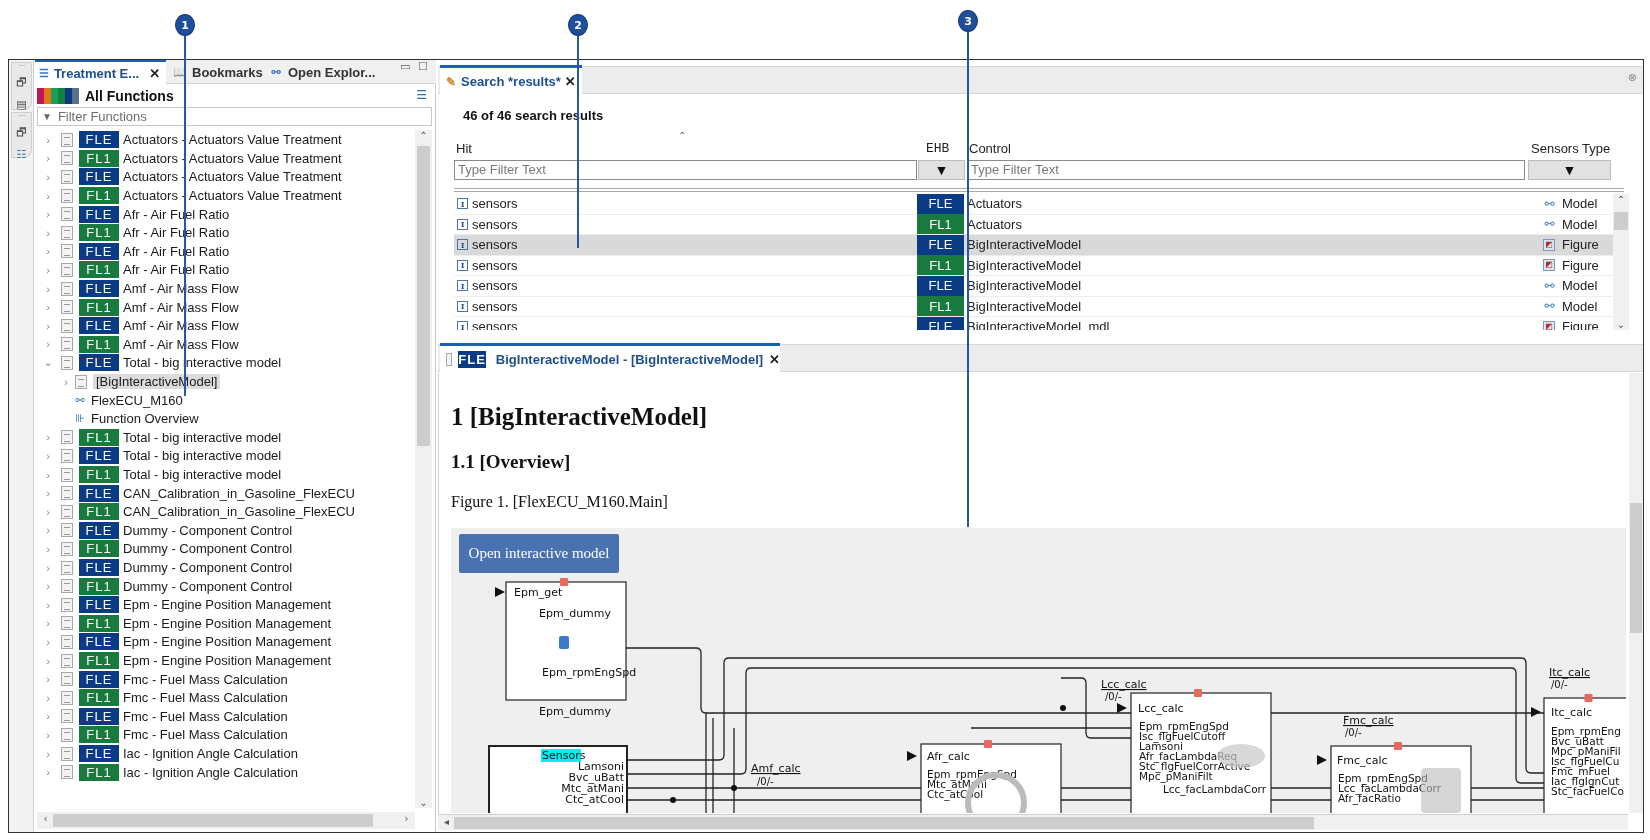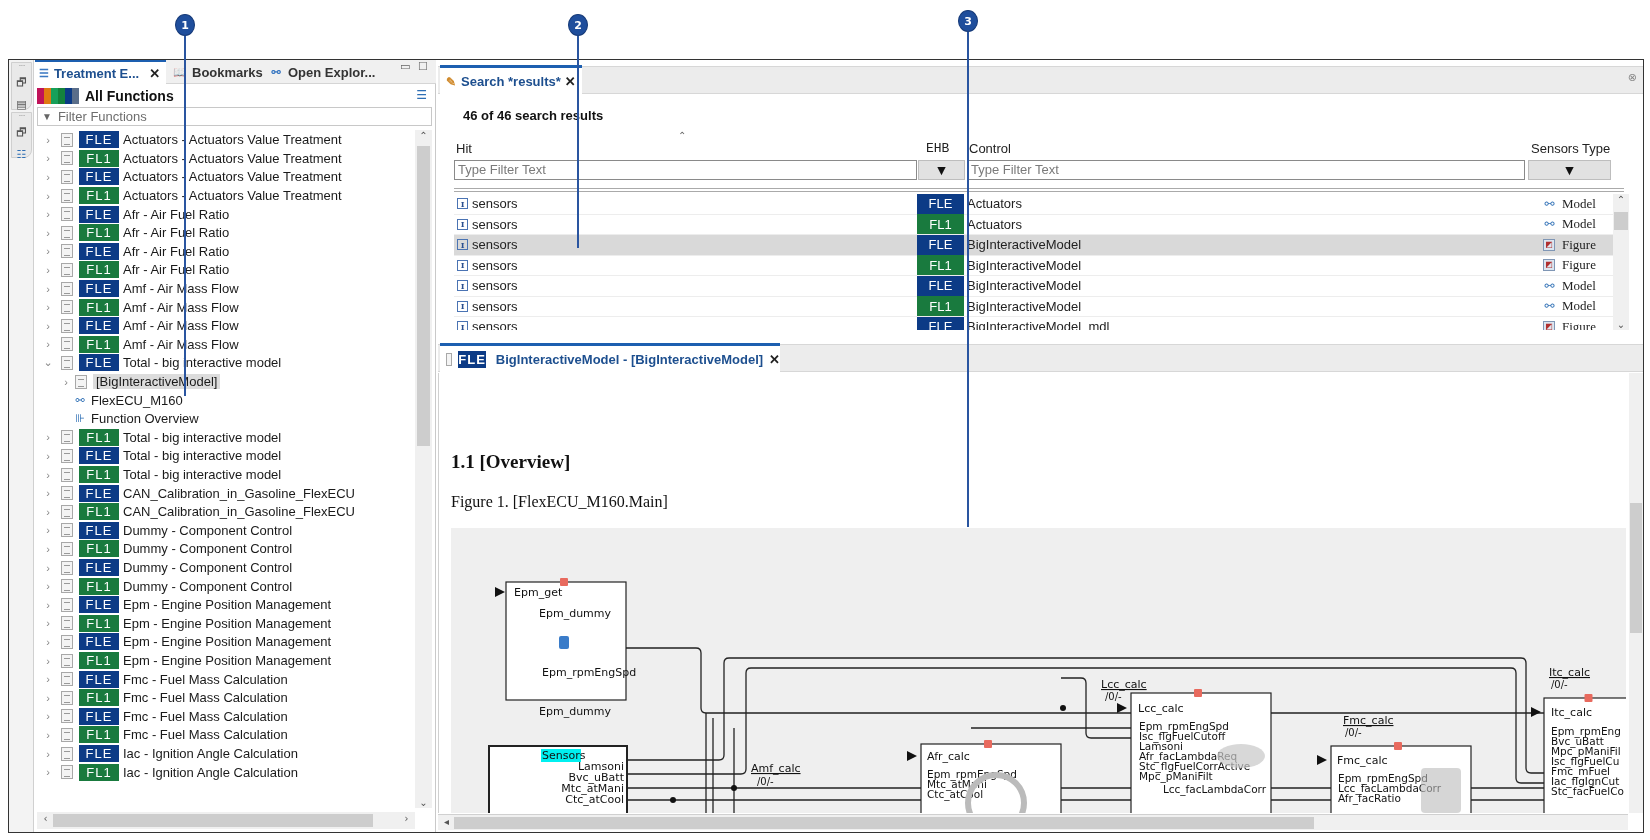--- a/index.html
+++ b/index.html
@@ -74,21 +74,21 @@
   .rrow { position: absolute; left: 0; width: 1170px; height: 20.5px; border-bottom: 1px solid #ededed; display: flex; align-items: center; font-family: "Liberation Sans", sans-serif; font-size: 13px; color: #222; }
   .rrow.selected { background: #d9d9d9; }
   .rrow .hitic { position: absolute; left: 3px; width: 11px; height: 11px; border: 1px solid #4a73b3; font-size: 8px; color: #2a4f8f; display: flex; align-items: center; justify-content: center; font-family: "DejaVu Serif", serif; font-weight: bold; }
   .rrow .hit { position: absolute; left: 18px; }
   .rrow .ehb { position: absolute; left: 463px; width: 47px; height: 20px; color: #fff; display: flex; align-items: center; justify-content: center; }
   .rrow .ehb.FLE { background: #0c3b86; }
   .rrow .ehb.FL1 { background: #197a3e; }
   .rrow .ctx { position: absolute; left: 513px; }
   .rrow .ctic { position: absolute; left: 1089px; width: 13px; font-size: 12px; color: #2e6fb5; text-align: center; }
   .rrow .ctic.fig { color: #b03030; background: #dde6f0; border: 1px solid #7f96b5; height: 12px; width: 12px; font-size: 8px; line-height: 10px; }
-  .rrow .ct { position: absolute; left: 1108px; font-family: Liberation Serif, serif; }
+  .rrow .ct { position: absolute; left: 1108px; }
 
   .rscroll-v { position: absolute; left: 1175px; top: 134px; width: 16px; height: 136px; background: #f0f0f0; }
   .rscroll-v .thumb { position: absolute; left: 1px; top: 18px; width: 14px; height: 18px; background: #cdcdcd; }
 
   
   .dtabs { position: absolute; left: 0; top: 284px; width: 1205px; height: 28px; background: #ececec; border-top: 1px solid #d7d7d7; border-bottom: 1px solid #d7d7d7; }
   .dtab { position: absolute; left: 2px; top: -2px; height: 30px; width: 340px; background: #fff; border-top: 3px solid #1d5fb0; display: flex; align-items: center; font-family: "Liberation Sans", sans-serif; font-size: 13px; font-weight: bold; color: #1d4f8f; white-space: nowrap; }
   .dtab .doc { width: 11px; height: 13px; margin: 0 6px 0 6px; background: #f4f4f4; border: 1px solid #a8a8a8; }
   .dtab .badge { margin-right: 10px; }
   .dtab .close { margin-left: 6px; color: #222; }
@@ -488,23 +488,25 @@
   <div class="dtabs">
     <div class="dtab">
       <span class="doc"></span>
       <span class="badge FLE">FLE</span>
       <span>BigInteractiveModel - [BigInteractiveModel]</span>
       <span class="close">✕</span>
     </div>
   </div>
 
   <div class="doc-area">
+    <div class="h1">1 [BigInteractiveModel]</div>
     <div class="h2">1.1 [Overview]</div>
     <div class="fig-cap">Figure 1. [FlexECU_M160.Main]</div>
     <div class="diagram">
+      <div class="open-btn">Open interactive model</div>
       <svg class="dsvg" id="dsvg" width="1175" height="300">
           <path d="M175,120 H245 Q250,120 250,125 V180 Q250,185 255,185 H1160" fill="none" stroke="#222" stroke-width="1.3"></path>
           <path d="M175,232 H268 Q273,232 273,227 V135 Q273,130 278,130 H1070 Q1075,130 1075,135 V240 Q1075,245 1080,245 H1120" fill="none" stroke="#222" stroke-width="1.3"></path>
           <path d="M175,246 H290 Q295,246 295,241 V145 Q295,140 300,140 H1060 Q1065,140 1065,145 V250 Q1065,255 1070,255 H1120" fill="none" stroke="#222" stroke-width="1.3"></path>
           <path d="M175,260 H1160" fill="none" stroke="#222" stroke-width="1.3"></path>
           <path d="M175,272 H1160" fill="none" stroke="#222" stroke-width="1.3"></path>
           <path d="M610,150 H630 Q635,150 635,155 V205 Q635,210 640,210 H690" fill="none" stroke="#222" stroke-width="1.3"></path>
           <path d="M520,200 H690" fill="none" stroke="#222" stroke-width="1.3"></path>
           <path d="M255,185 V300" fill="none" stroke="#222" stroke-width="1.3"></path>
           <path d="M262,190 V300" fill="none" stroke="#222" stroke-width="1.3"></path>

